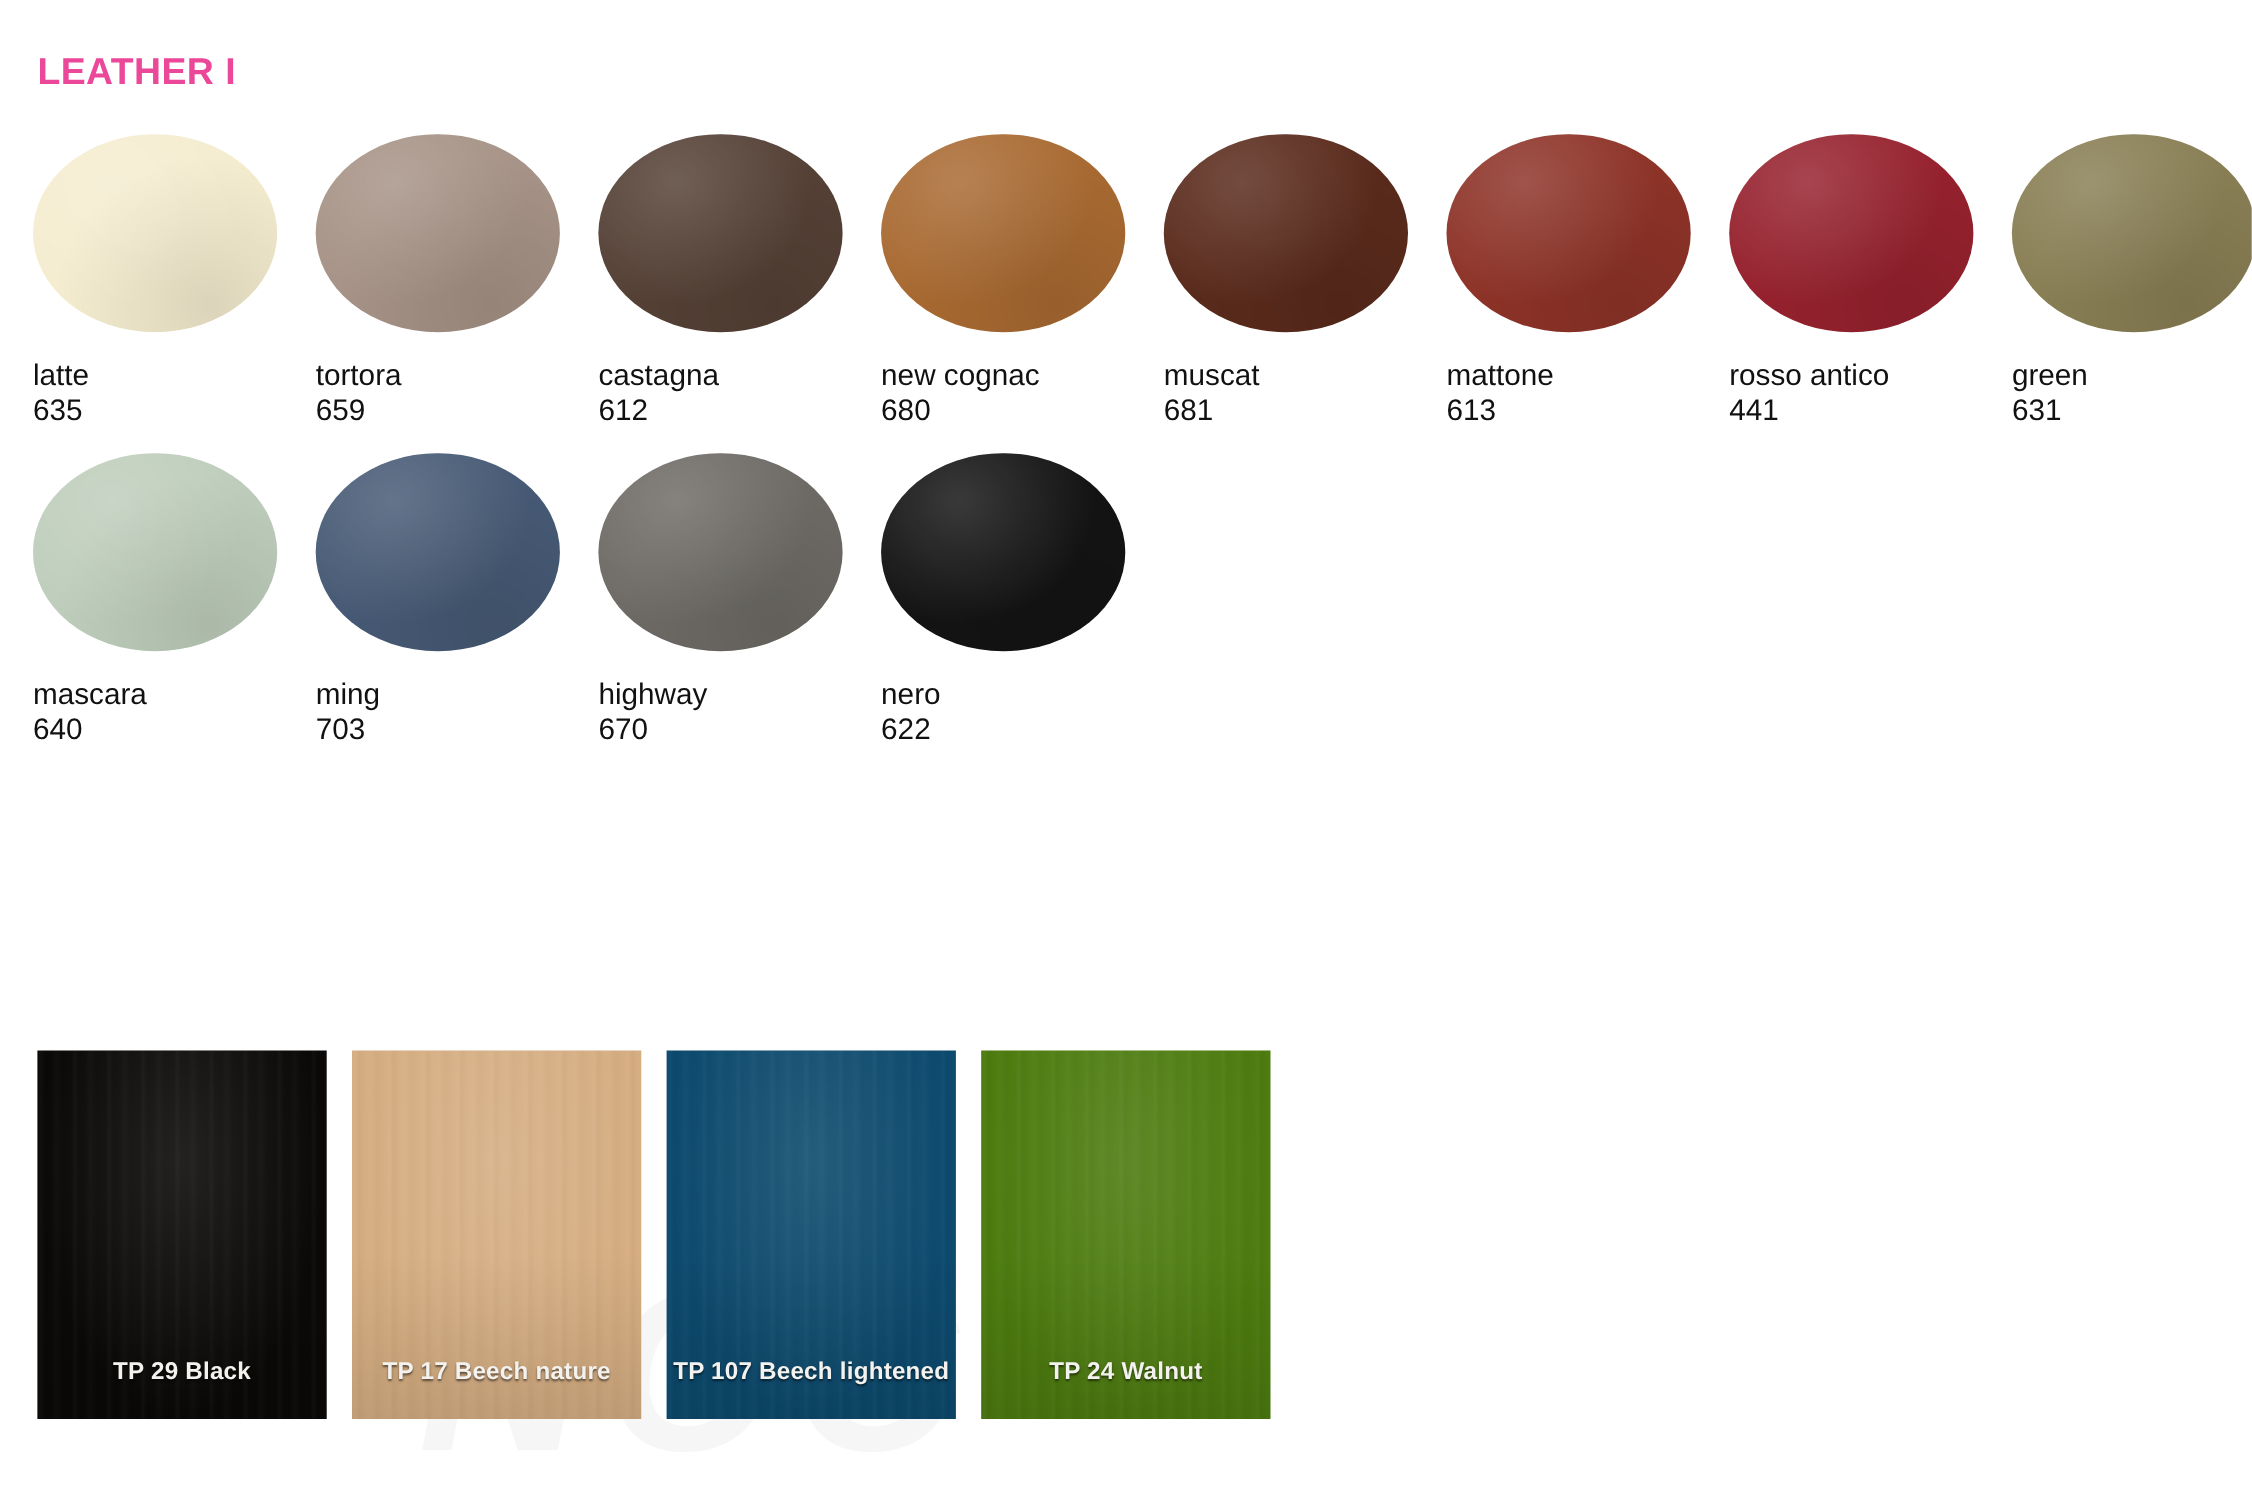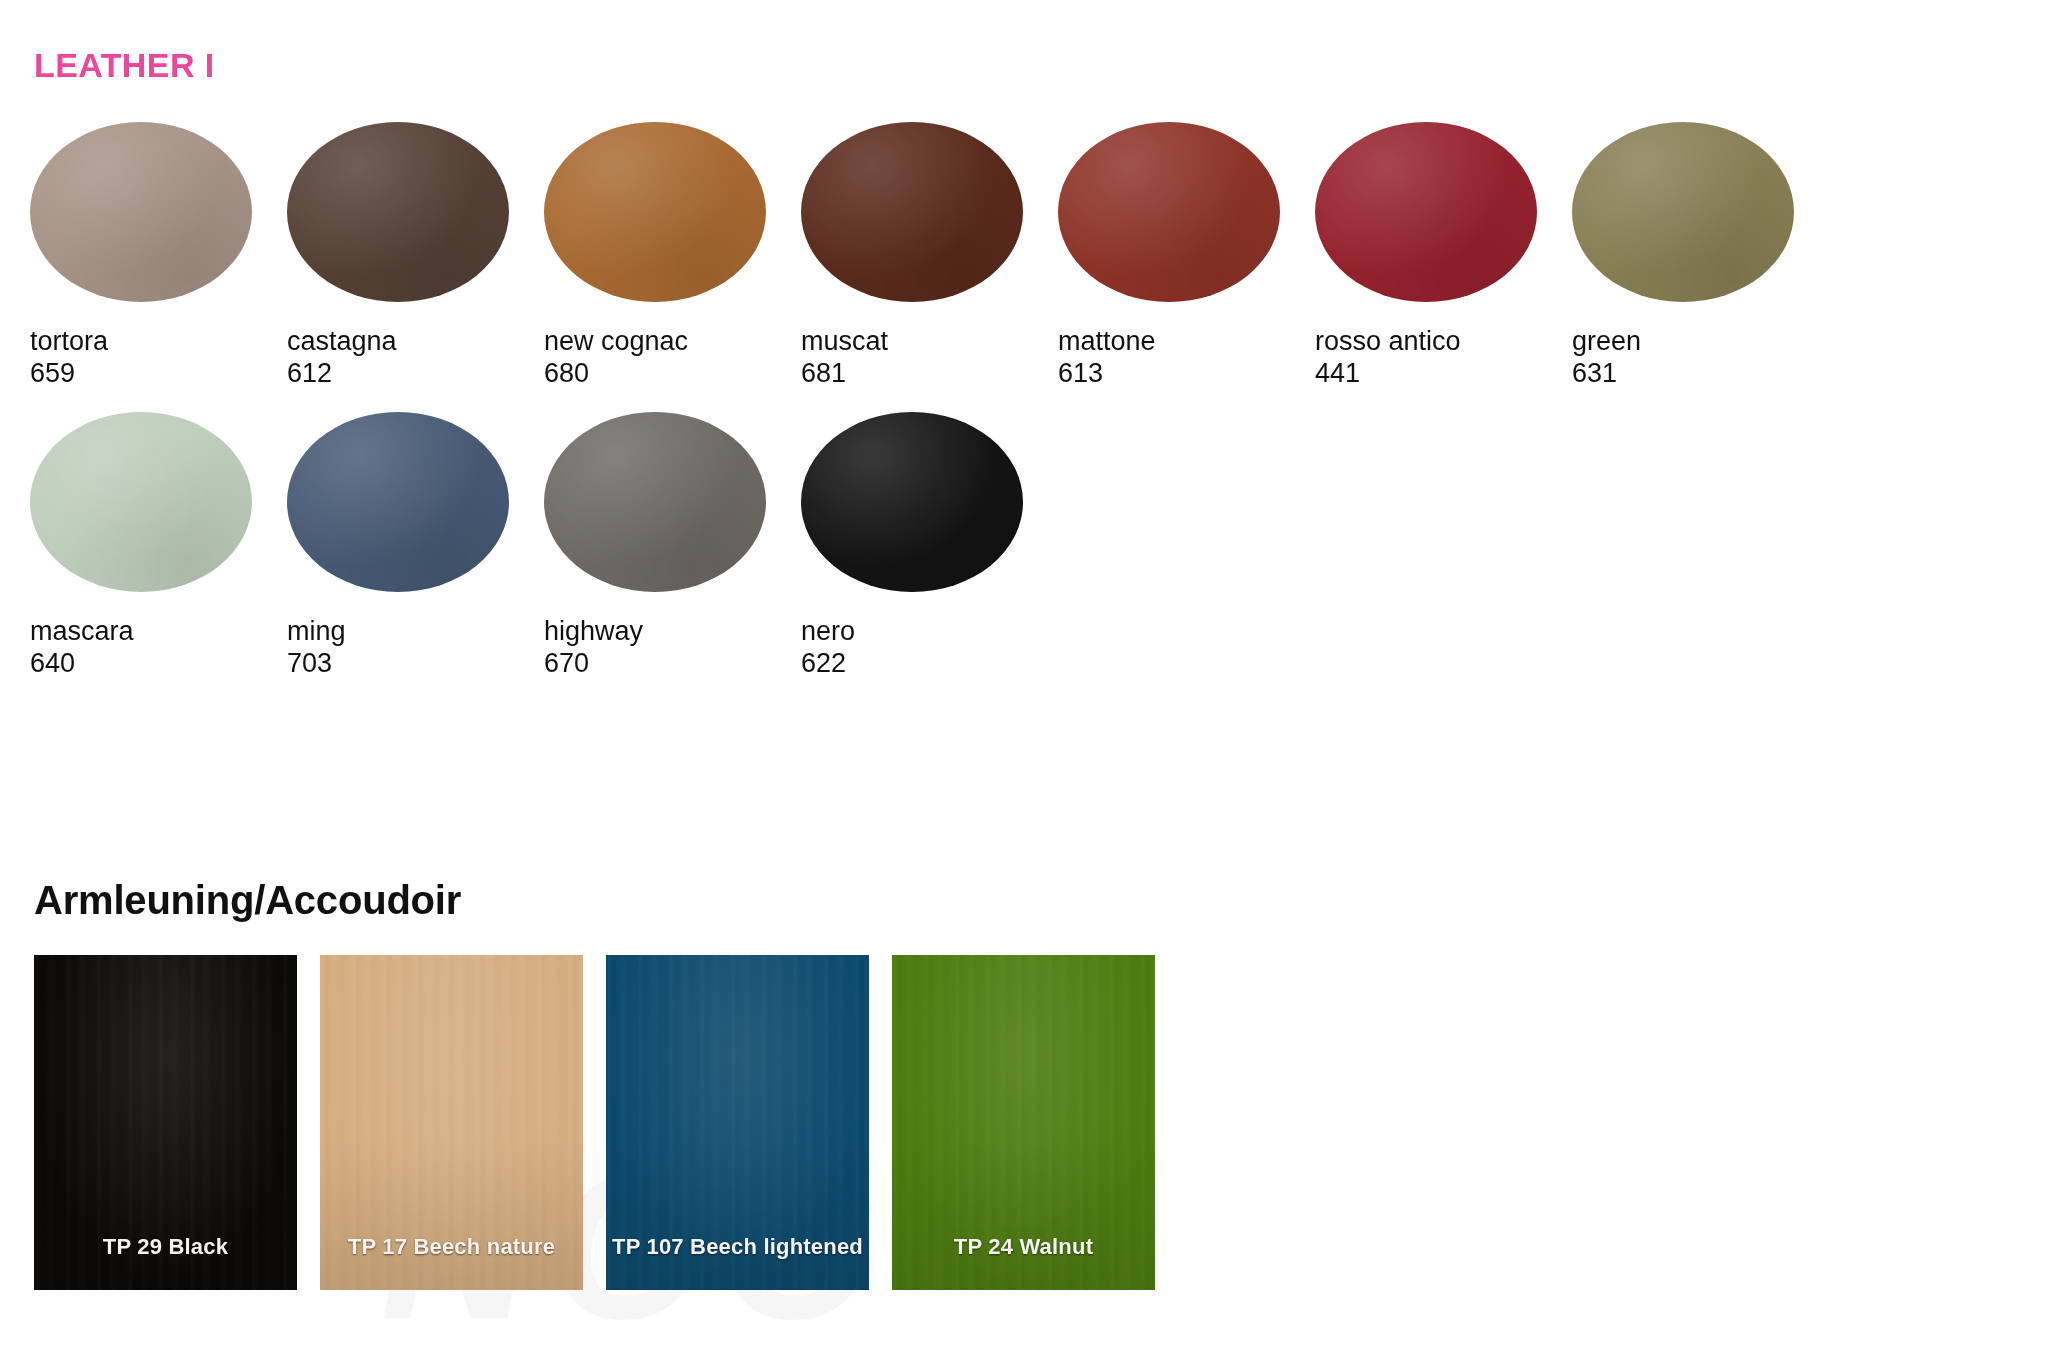--- a/index.html
+++ b/index.html
@@ -177,20 +177,25 @@
 
 <div class="page">
 
   <div class="watermark">NCC</div>
 
   <div class="leather-title">LEATHER I</div>
 
   <div class="swatch-grid">
     <div class="swatch-row row-1">
 
+      <div class="swatch-cell">
+        <div class="swatch-disc" style="background-color: rgb(245, 237, 208);"></div>
+        <div class="swatch-label">latte</div>
+        <div class="swatch-code">635</div>
+      </div>
 
       <div class="swatch-cell">
         <div class="swatch-disc" style="background-color: rgb(167, 147, 135);"></div>
         <div class="swatch-label">tortora</div>
         <div class="swatch-code">659</div>
       </div>
 
       <div class="swatch-cell">
         <div class="swatch-disc" style="background-color: rgb(85, 65, 54);"></div>
         <div class="swatch-label">castagna</div>
@@ -251,21 +256,20 @@
 
       <div class="swatch-cell">
         <div class="swatch-disc" style="background-color: rgb(20, 20, 20);"></div>
         <div class="swatch-label">nero</div>
         <div class="swatch-code">622</div>
       </div>
 
     </div>
   </div>
 
-  <div class="arm-title">Armleuning/Accoudoir</div>
 
   <div class="wood-row">
 
     <div class="wood-cell">
       <div class="wood-sample" style="background-color: rgb(11, 9, 7);">
         <div class="grain"></div>
         <div class="shade"></div>
         <div class="wood-caption">TP 29 Black</div>
       </div>
     </div>

